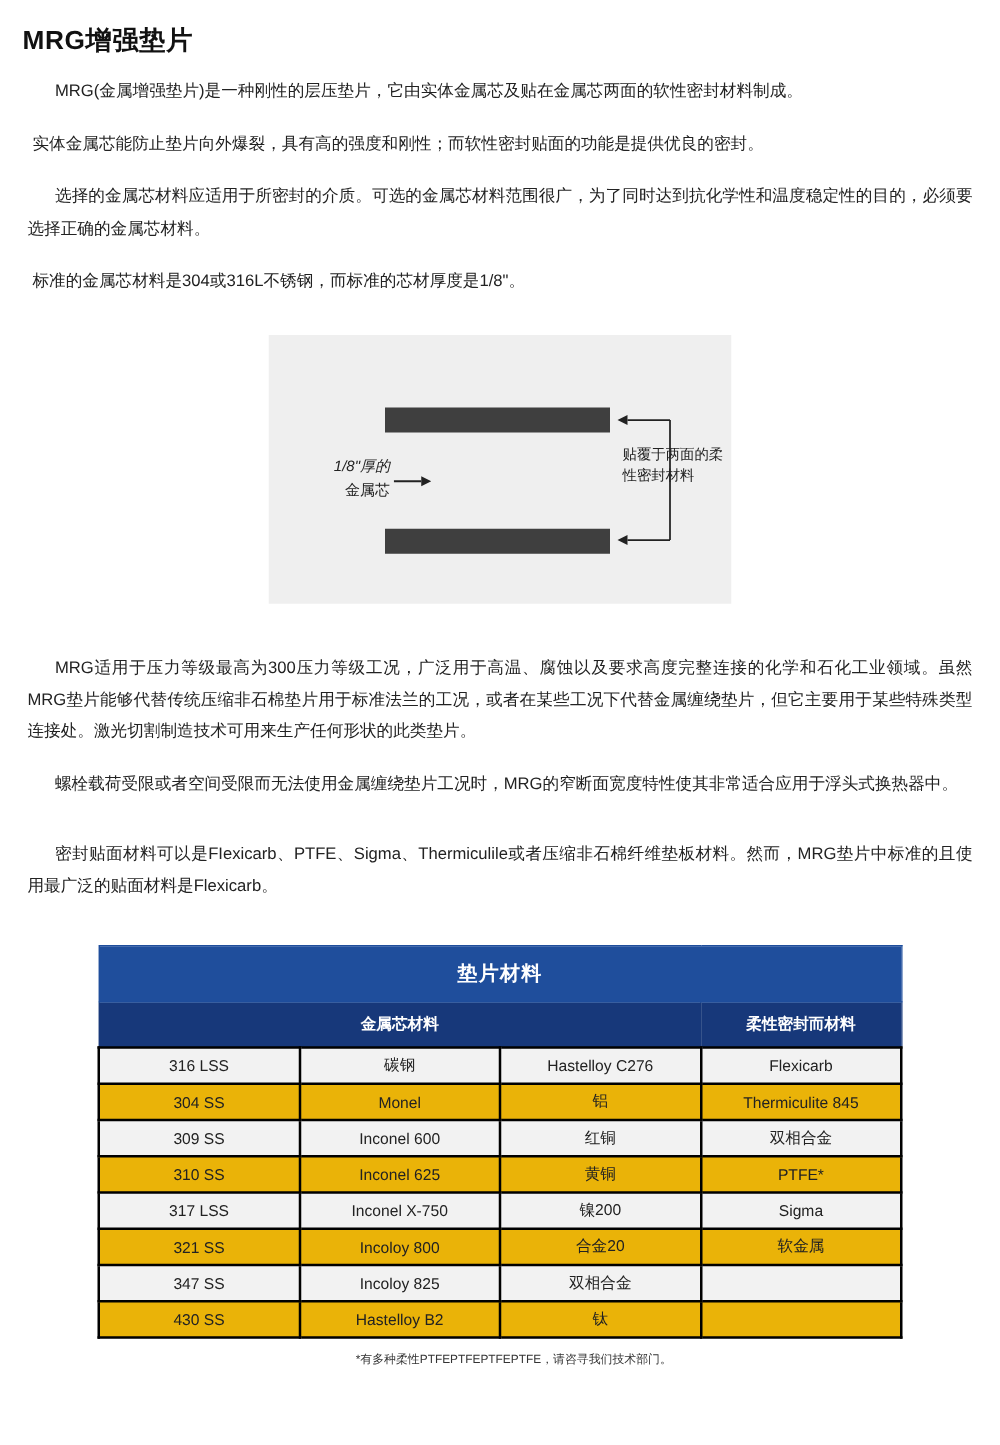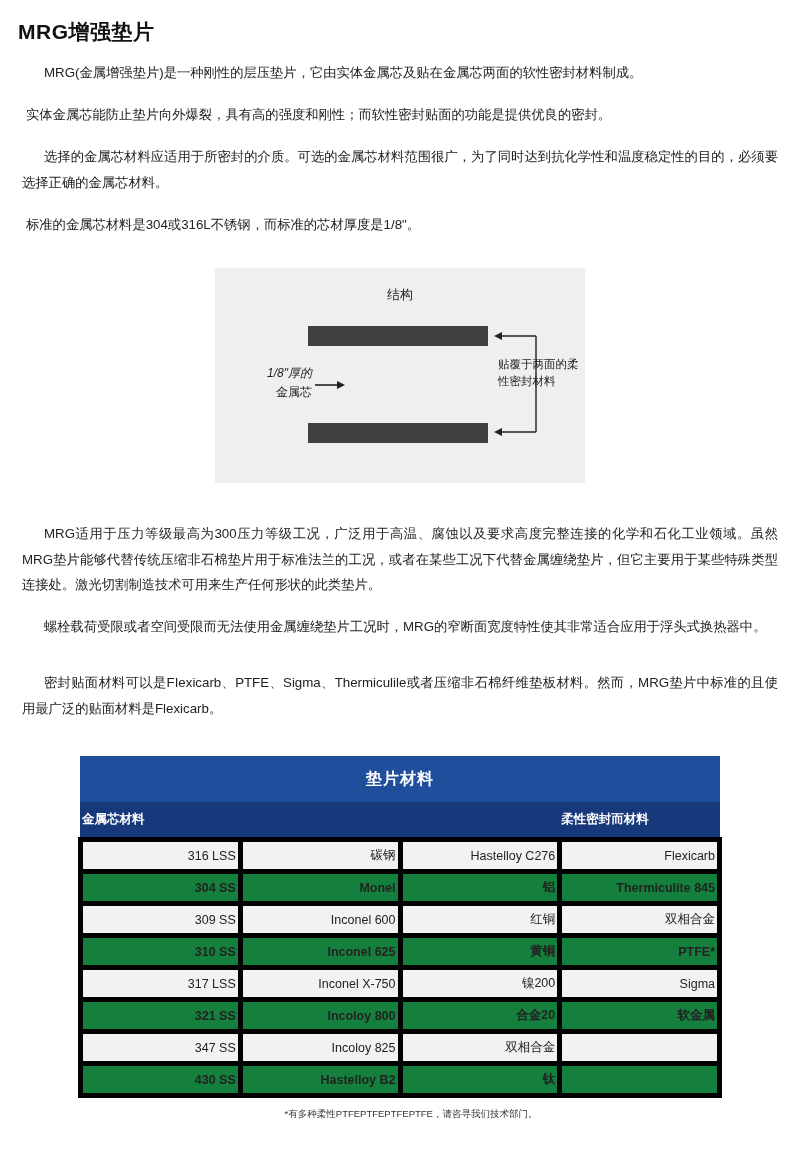--- a/index.html
+++ b/index.html
@@ -126,33 +126,33 @@
     text-align: center;
     letter-spacing: 1px;
     border: 1px solid #1f4e9c;
   }
   table.materials th.sub-head {
     background: #17387a;
     color: #ffffff;
     font-size: 12.5px;
     font-weight: bold;
     height: 33px;
-    text-align: left;
+    text-align: center;
     border: 1px solid #17387a;
   }
   table.materials td {
     height: 27px;
     font-size: 12.5px;
-    text-align: right;
+    text-align: center;
     color: #222222;
-    border: 5px solid #000000;
+    border: 2px solid #000000;
     padding: 0 2px;
   }
   table.materials tr.odd td { background: #f2f2f2; }
-  table.materials tr.even td { background: #15803d; font-weight: bold; }
+  table.materials tr.even td { background: #eab308; }
 
   .footnote {
     margin: 10px 0 0 22px;
     font-size: 9.5px;
     color: #333333;
     text-align: center;
   }
 </style>
 </head>
 <body>
@@ -161,21 +161,20 @@
 
   <h1 class="title">MRG增强垫片</h1>
 
   <p class="body-text p1">MRG(金属增强垫片)是一种刚性的层压垫片，它由实体金属芯及贴在金属芯两面的软性密封材料制成。</p>
   <p class="body-text p2">实体金属芯能防止垫片向外爆裂，具有高的强度和刚性；而软性密封贴面的功能是提供优良的密封。</p>
   <p class="body-text p3">选择的金属芯材料应适用于所密封的介质。可选的金属芯材料范围很广，为了同时达到抗化学性和温度稳定性的目的，必须要选择正确的金属芯材料。</p>
   <p class="body-text p4">标准的金属芯材料是304或316L不锈钢，而标准的芯材厚度是1/8"。</p>
 
   <div class="figure-wrap">
     <div class="figure">
-      <div class="fig-title">结构</div>
 
       <div class="bar bar-top"></div>
       <div class="bar bar-bottom"></div>
 
       <div class="label-left">
         <div class="ln1">1/8"厚的</div>
         <div class="ln2">金属芯</div>
       </div>
 
       <svg class="arrow-left" viewBox="0 0 30 10">

